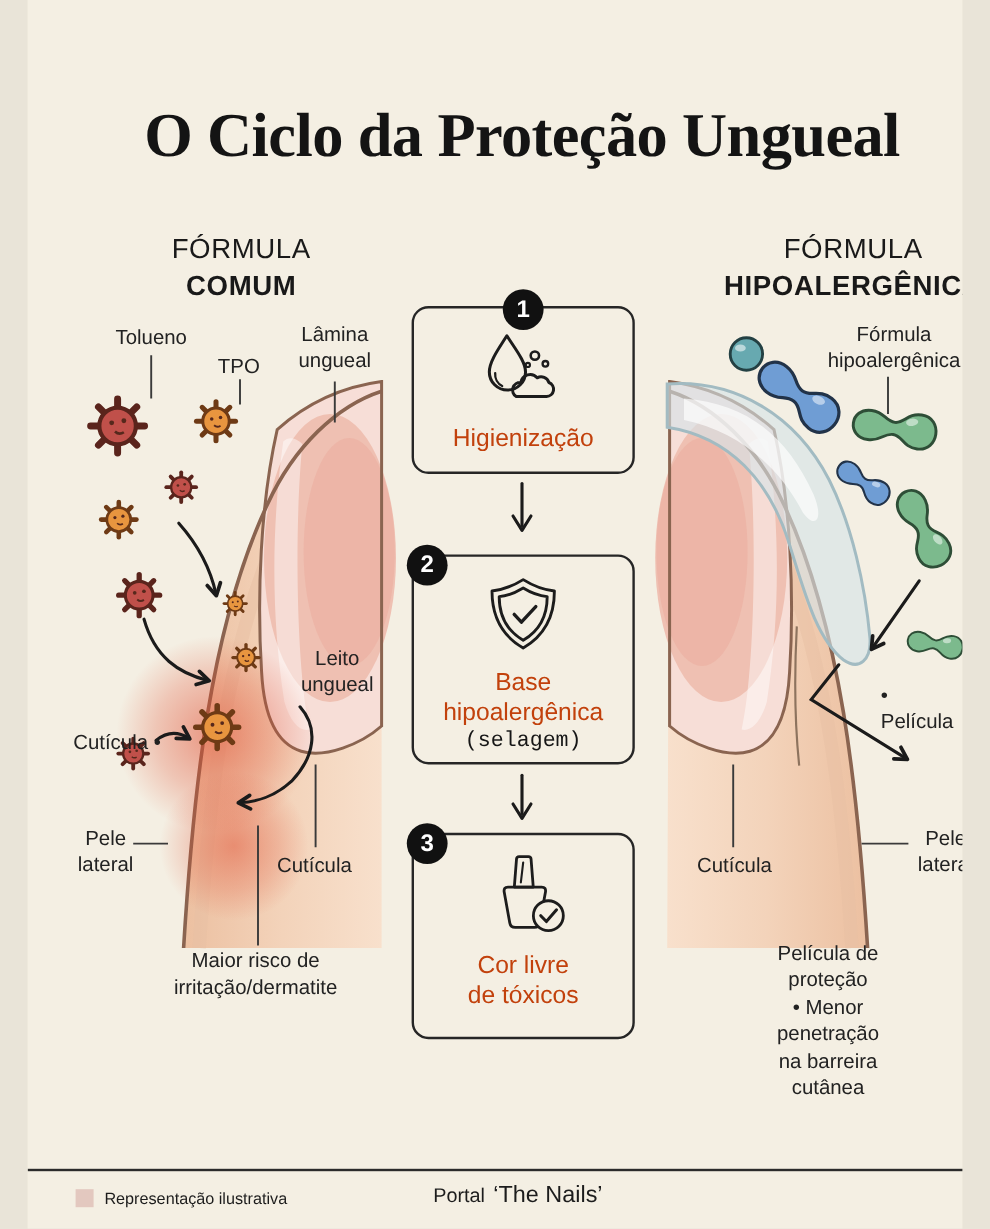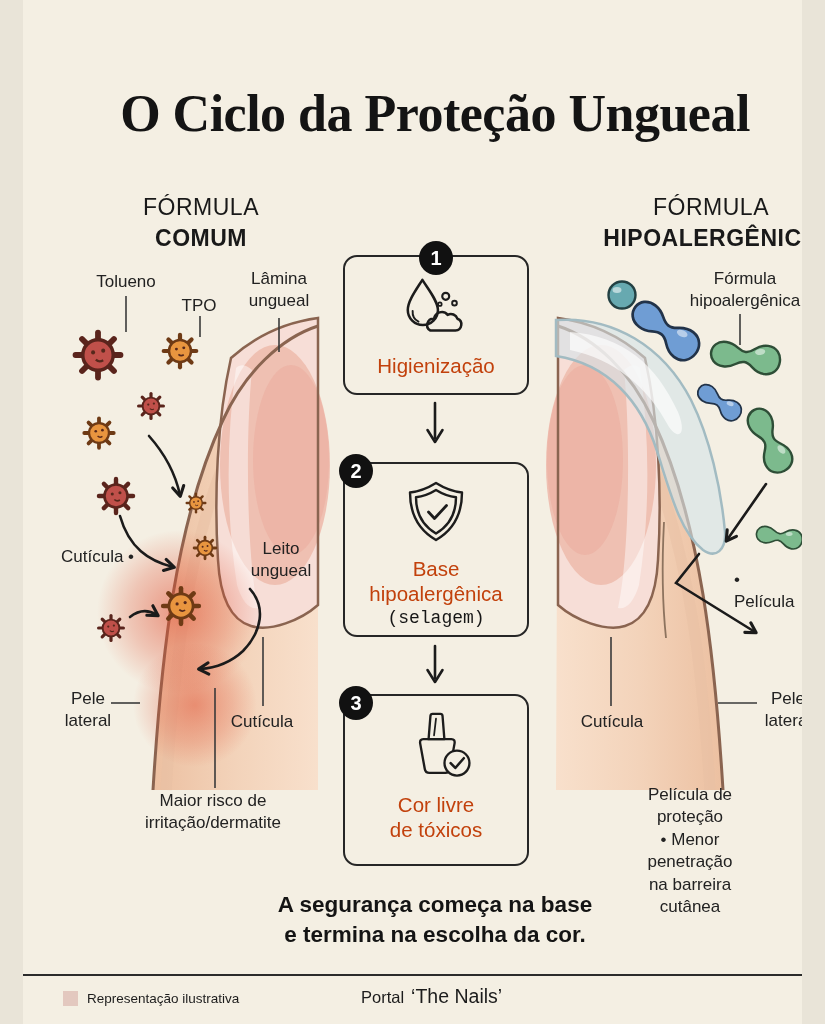--- a/index.html
+++ b/index.html
@@ -158,21 +158,21 @@
       <use href="#pnutg" transform="translate(191,142) rotate(35) scale(0.72)" fill="#6f9dd4" stroke="#223349"></use>
       <use href="#pnutg" transform="translate(241,180) rotate(64) scale(1.0)" fill="#7cba8d" stroke="#2e4e37"></use>
       <use href="#pnutg" transform="translate(251,277) rotate(10) scale(0.68)" fill="#7cba8d" stroke="#2e4e37"></use>
     </g>
   </svg>
 
   <div class="lbl c" style="left:103px;top:271px">Tolueno</div>
   <div class="lbl c" style="left:176px;top:295px">TPO</div>
   <div class="lbl c" style="left:256px;top:268px">Lâmina
 ungueal</div>
-  <div class="lbl" style="left:38px;top:546px">Cutícula •</div>
+  <div class="lbl" style="left:38px;top:608px">Cutícula •</div>
   <div class="lbl c" style="left:258px;top:538px">Leito
 ungueal</div>
   <div class="lbl c" style="left:65px;top:688px">Pele
 lateral</div>
   <div class="lbl c" style="left:239px;top:711px">Cutícula</div>
   <div class="lbl c" style="left:190px;top:790px">Maior risco de
 irritação/dermatite</div>
 
   <div class="lbl c" style="left:722px;top:268px">Fórmula
 hipoalergênica</div>
@@ -227,22 +227,20 @@
       <path d="M 0,-31 L -2,-14" stroke-width="1.8"></path>
       <path d="M -13,-10 Q -17,-10 -16.2,-5.5 L -11.5,20.5 Q -10.8,24.5 -6.8,24.5 L 9.5,24.5 Q 13.5,24.5 14.2,20.5 L 19,-5.5 Q 19.8,-10 15.8,-10 Z"></path>
       <circle cx="21.5" cy="14.5" r="12.8" fill="#f4efe3"></circle>
       <path d="M 15,14.5 L 19.8,19.5 L 28.5,9.5" stroke-width="2.6"></path>
     </svg>
     <div class="stepTitle" style="margin-top:6px">Cor livre
 de tóxicos</div>
 
   </div>
 
-  <div class="tagline">A segurança começa na base
-e termina na escolha da cor.</div>
 
   <div class="footline"></div>
   <div class="swatch"></div>
   <div class="legend">Representação ilustrativa</div>
   <div class="credit">
     <span class="pfx">Portal</span>
     <span class="nm">‘The Nails’</span>
   </div>
 
 </div>

